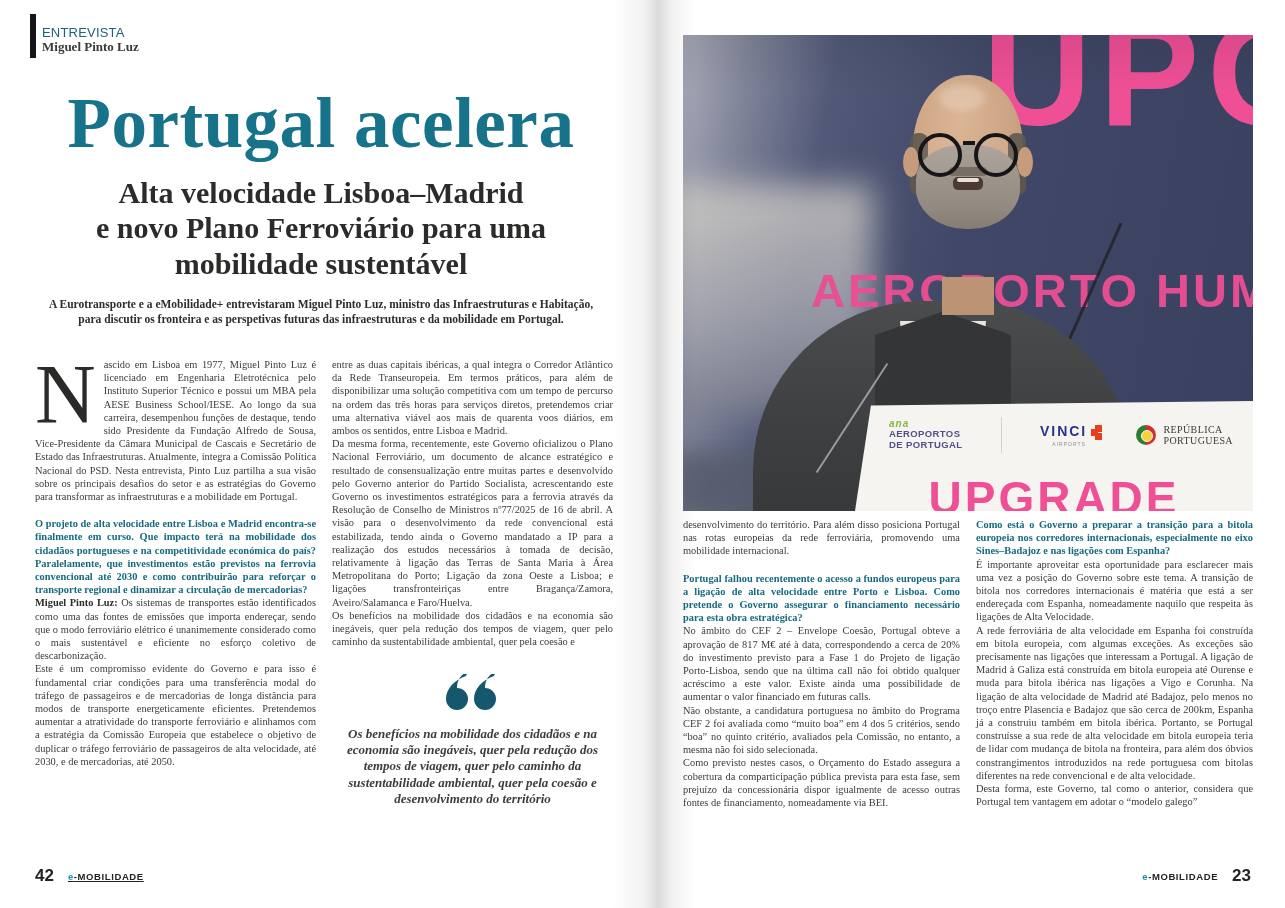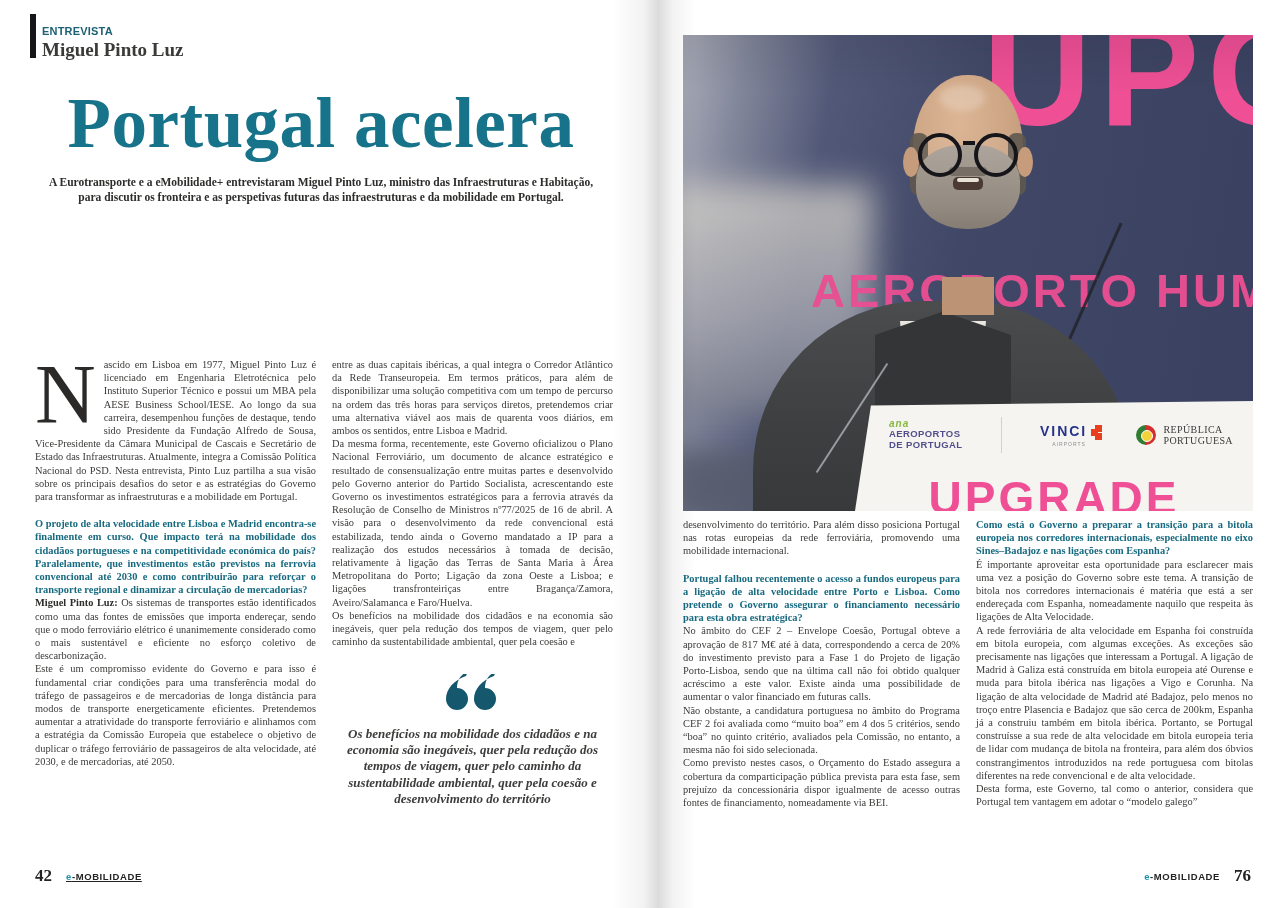--- a/index.html
+++ b/index.html
@@ -13,22 +13,22 @@
            background:linear-gradient(90deg, rgba(0,0,0,0) 0%, rgba(0,0,0,0.05) 38%,
                       rgba(0,0,0,0.14) 55%, rgba(0,0,0,0.05) 72%, rgba(0,0,0,0) 100%);
            pointer-events:none; z-index:5; }
 
   
   .page-left { position:absolute; left:0; top:0; width:642px; height:908px; }
 
   .kicker { position:absolute; left:30px; top:14px; }
   .kicker-bar { position:absolute; left:0; top:0; width:6px; height:44px; background:#15151a; }
   .kicker-label { position:absolute; left:12px; top:11px; font-family:"Liberation Sans",sans-serif;
-                  font-weight:bold; font-size:11px; letter-spacing:.2px; color:#1c6174; }
-  .kicker-name { position:absolute; left:12px; top:25px; font-weight:bold; font-size:19px; color:#3a3a38; white-space:nowrap; }
+                  font-weight:normal; font-size:13px; letter-spacing:.2px; color:#1c6174; }
+  .kicker-name { position:absolute; left:12px; top:25px; font-weight:bold; font-size:13px; color:#3a3a38; white-space:nowrap; }
 
   .headline { position:absolute; left:30px; top:88px; width:582px; text-align:center; }
   .title { font-size:71px; font-weight:bold; color:#17738a; letter-spacing:.5px; line-height:1.0; }
   .subtitle { margin-top:16px; font-size:30px; font-weight:bold; color:#2c2b29; line-height:1.18; }
   .subtitle span { display:block; }
   .lead { margin:16px auto 0; width:545px; font-size:11.5px; font-weight:bold; color:#2e2d2b; line-height:1.32; text-align:center; }
 
   .lp-columns { position:absolute; left:35px; top:358px; width:578px; display:flex; gap:16px; }
   .col { width:281px; font-size:10.4px; line-height:13.2px; text-align:justify; }
   .col p { margin:0; }
@@ -37,21 +37,21 @@
   .ans-name { font-weight:bold; color:#2e2d2b; }
 
   .pull-quote { margin-top:26px; text-align:center; }
   .pq-icon { display:inline-block; }
   .pq-text { margin:10px auto 0; width:262px; font-size:13px; font-weight:bold; font-style:italic;
              color:#3e3d3b; line-height:1.26; text-align:center; }
 
   .footer { position:absolute; bottom:22px; font-family:"Liberation Sans",sans-serif; }
   .footer-left { left:35px; }
   .footer-right { right:34px; text-align:right; }
-  .page-num { font-family:Liberation Serif, serif; font-weight:bold; font-size:17px; color:#232323; vertical-align:middle; }
+  .page-num { font-family:Liberation Sans, sans-serif; font-weight:bold; font-size:17px; color:#232323; vertical-align:middle; }
   .brand { font-weight:bold; font-size:9.5px; letter-spacing:.6px; color:#232323; vertical-align:middle; }
   .brand .e { color:#1c91a8; }
   .footer-left .brand { margin-left:14px;text-decoration:underline; }
   .footer-right .brand { margin-right:14px; }
 
   
   .page-right { position:absolute; left:643px; top:0; width:642px; height:908px; }
 
   .photo { position:absolute; left:40px; top:35px; width:570px; height:476px; overflow:hidden;
            background:linear-gradient(100deg,#a9acb8 0%,#83879b 10%,#525978 24%,#414867 48%,#3a4160 100%); }
@@ -148,20 +148,25 @@
   <div class="page-left">
 
     <div class="kicker">
       <div class="kicker-bar"></div>
       <div class="kicker-label">ENTREVISTA</div>
       <div class="kicker-name">Miguel Pinto Luz</div>
     </div>
 
     <div class="headline">
       <div class="title">Portugal acelera</div>
+      <div class="subtitle">
+        <span>Alta velocidade Lisboa–Madrid</span>
+        <span>e novo Plano Ferroviário para uma</span>
+        <span>mobilidade sustentável</span>
+      </div>
       <div class="lead">A Eurotransporte e a eMobilidade+ entrevistaram Miguel Pinto Luz, ministro das Infraestruturas e Habitação, para discutir os fronteira e as perspetivas futuras das infraestruturas e da mobilidade em Portugal.</div>
     </div>
 
     <div class="lp-columns">
       <div class="col">
         <p><span class="dropcap">N</span><span>ascido em Lisboa em 1977, Miguel Pinto Luz é licenciado em Engenharia Eletrotécnica pelo Instituto Superior Técnico e possui um MBA pela AESE Business School/IESE. Ao longo da sua carreira, desempenhou funções de destaque, tendo sido Presidente da Fundação Alfredo de Sousa, Vice-Presidente da Câmara Municipal de Cascais e Secretário de Estado das Infraestruturas. Atualmente, integra a Comissão Política Nacional do PSD. Nesta entrevista, Pinto Luz partilha a sua visão sobre os principais desafios do setor e as estratégias do Governo para transformar as infraestruturas e a mobilidade em Portugal.</span></p>
         <p class="q">O projeto de alta velocidade entre Lisboa e Madrid encontra-se finalmente em curso. Que impacto terá na mobilidade dos cidadãos portugueses e na competitividade económica do país? Paralelamente, que investimentos estão previstos na ferrovia convencional até 2030 e como contribuirão para reforçar o transporte regional e dinamizar a circulação de mercadorias?</p>
         <p><span class="ans-name">Miguel Pinto Luz:</span><span> Os sistemas de transportes estão identificados como uma das fontes de emissões que importa endereçar, sendo que o modo ferroviário elétrico é unanimemente considerado como o mais sustentável e eficiente no esforço coletivo de descarbonização.</span></p>
         <p>Este é um compromisso evidente do Governo e para isso é fundamental criar condições para uma transferência modal do tráfego de passageiros e de mercadorias de longa distância para modos de transporte energeticamente eficientes. Pretendemos aumentar a atratividade do transporte ferroviário e alinhamos com a estratégia da Comissão Europeia que estabelece o objetivo de duplicar o tráfego ferroviário de passageiros de alta velocidade, até 2030, e de mercadorias, até 2050.</p>
       </div>
@@ -259,17 +264,17 @@
       </div>
       <div class="col">
         <p class="q" style="margin-top:0 !important">Como está o Governo a preparar a transição para a bitola europeia nos corredores internacionais, especialmente no eixo Sines–Badajoz e nas ligações com Espanha?</p>
         <p>É importante aproveitar esta oportunidade para esclarecer mais uma vez a posição do Governo sobre este tema. A transição de bitola nos corredores internacionais é matéria que está a ser endereçada com Espanha, nomeadamente naquilo que respeita às ligações de Alta Velocidade.</p>
         <p>A rede ferroviária de alta velocidade em Espanha foi construída em bitola europeia, com algumas exceções. As exceções são precisamente nas ligações que interessam a Portugal. A ligação de Madrid à Galiza está construída em bitola europeia até Ourense e muda para bitola ibérica nas ligações a Vigo e Corunha. Na ligação de alta velocidade de Madrid até Badajoz, pelo menos no troço entre Plasencia e Badajoz que são cerca de 200km, Espanha já a construiu também em bitola ibérica. Portanto, se Portugal construísse a sua rede de alta velocidade em bitola europeia teria de lidar com mudança de bitola na fronteira, para além dos óbvios constrangimentos introduzidos na rede portuguesa com bitolas diferentes na rede convencional e de alta velocidade.</p>
         <p>Desta forma, este Governo, tal como o anterior, considera que Portugal tem vantagem em adotar o “modelo galego”</p>
       </div>
     </div>
 
     <div class="footer footer-right">
-      <span class="brand"><span class="e">e</span><span>-MOBILIDADE</span></span><span class="page-num">76</span>
+      <span class="brand"><span class="e">e</span><span>-MOBILIDADE</span></span><span class="page-num">23</span>
     </div>
   </div>
 
 </div>
 
 </body></html>

